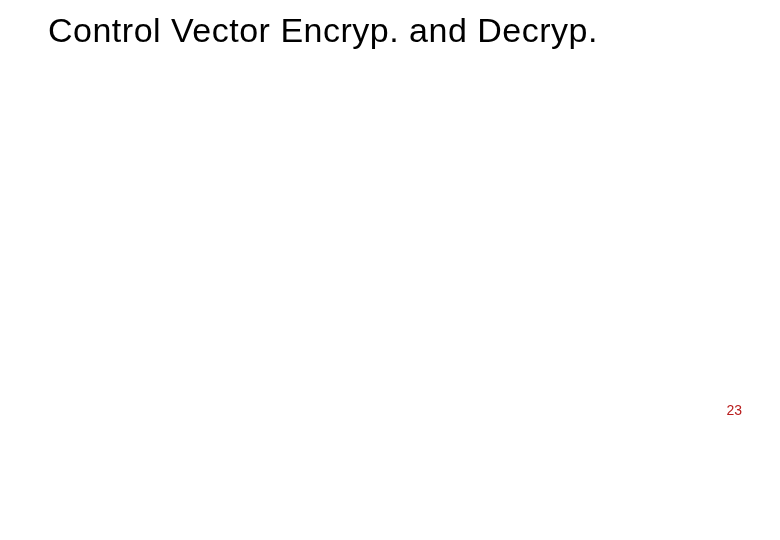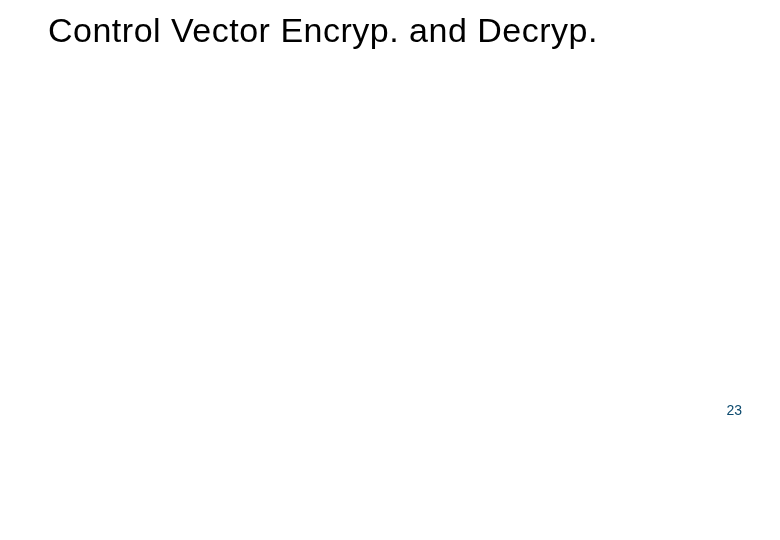--- a/index.html
+++ b/index.html
@@ -30,21 +30,21 @@
     color: #000000;
     letter-spacing: 0.5px;
     line-height: 1.2;
     white-space: nowrap;
   }
   .page-number {
     position: absolute;
     bottom: 18px;
     right: 38px;
     font-size: 14px;
-    color: #0c4a6e;
+    color: #b91c1c;
   }
 </style>
 </head>
 <body>
 
 <div class="slide">
   <div class="title">Control Vector Encryp. and Decryp.</div>
   <div class="page-number">23</div>
 </div>
 

